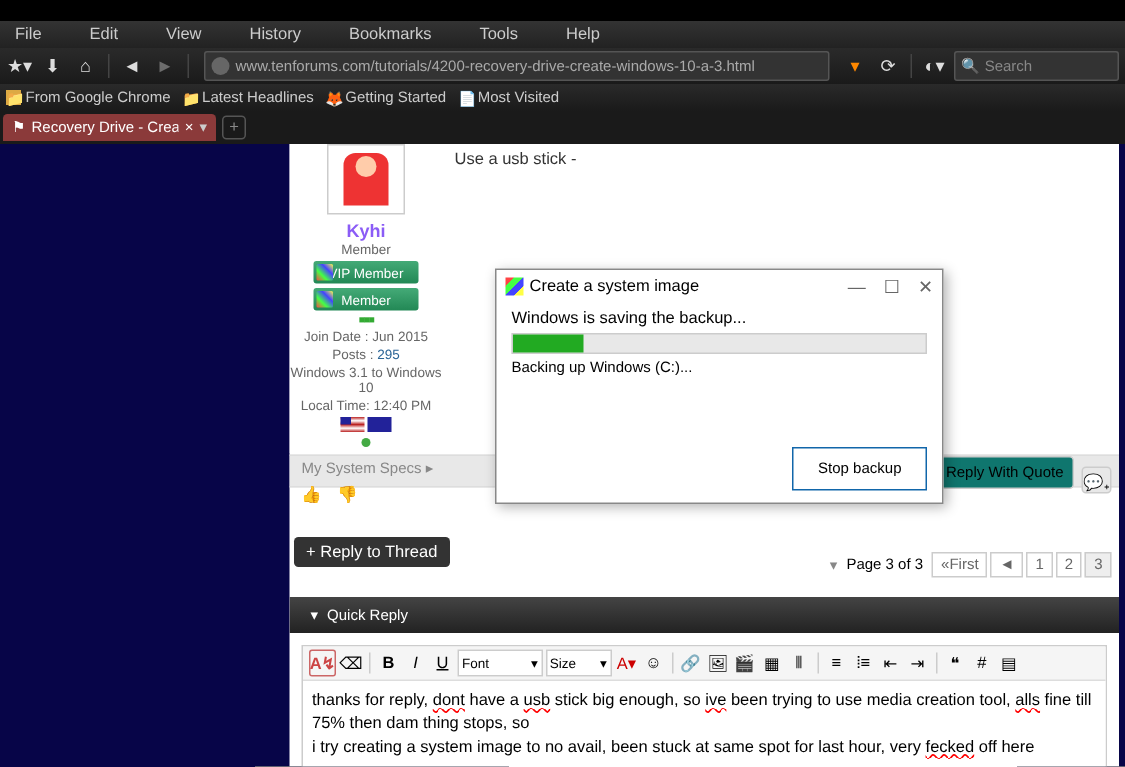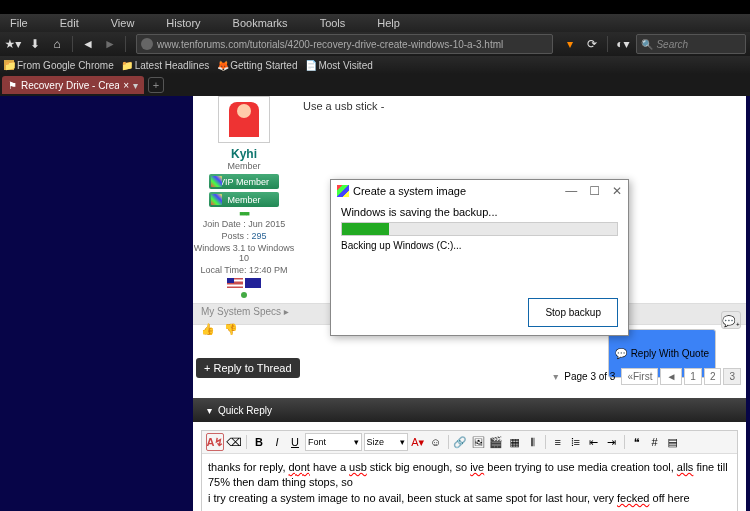--- a/index.html
+++ b/index.html
@@ -17,21 +17,21 @@
 .bm-icon{width:10px;height:10px}
 .tab-bar{height:22px;background:#1a1a1a;display:flex;align-items:center;padding:0 2px}
 .tab{height:18px;background:#8b3a3a;border-radius:3px 3px 0 0;display:flex;align-items:center;padding:0 6px;color:#fff;font-size:10px;gap:4px;max-width:130px}
 .tab-plus{width:14px;height:14px;border:1px solid #555;border-radius:3px;margin-left:4px;display:flex;align-items:center;justify-content:center;color:#888}
 .content{height:415px;background:#070548;display:flex}
 .forum-area{margin-left:193px;width:553px;background:#fff;height:100%;position:relative;overflow:hidden}
 .user-col{position:absolute;left:0;top:0;width:102px;text-align:center;background:#fff;font-size:10px}
 .avatar{width:50px;height:45px;margin:0 auto;background:#fff;border:1px solid #ccc;position:relative;display:flex;align-items:center;justify-content:center}
 .av-body{width:30px;height:35px;background:#e33;border-radius:8px 8px 0 0;position:relative}
 .av-body:before{content:"";position:absolute;top:2px;left:50%;transform:translateX(-50%);width:14px;height:14px;background:#fca;border-radius:50%}
-.username{color:#0f766e;font-weight:bold;font-size:12px;margin-top:4px}
+.username{color:#8b5cf6;font-weight:bold;font-size:12px;margin-top:4px}
 .user-role{color:#666;font-size:9px}
 .badge{margin:3px auto;width:70px;height:15px;border-radius:2px;display:flex;align-items:center;justify-content:center;color:#fff;font-size:9px;position:relative}
 .badge-vip{background:linear-gradient(#4a7,#285)}
 .badge-mem{background:linear-gradient(#4a7,#285)}
 .badge-win{position:absolute;left:2px;width:11px;height:11px;background:linear-gradient(45deg,#f44,#4f4,#44f,#ff4);border-radius:1px}
 .user-stat{font-size:9px;color:#666;margin-top:2px}
 .user-stat a{color:#2a6496}
 .flags{display:flex;justify-content:center;gap:2px;margin-top:3px}
 .flag{width:16px;height:10px}
 .flag-us{background:linear-gradient(#b22,#fff,#b22,#fff,#b22);position:relative}
@@ -46,21 +46,21 @@
 .page-btn{border:1px solid #ccc;padding:2px 5px;background:#fff;color:#666}
 .page-active{background:#eee}
 .quick-reply{position:absolute;left:0;top:302px;width:100%}
 .qr-header{height:18px;background:linear-gradient(#444,#222);color:#fff;font-size:10px;padding:3px 14px;display:flex;align-items:center;gap:6px}
 .editor{margin:8px;border:1px solid #ccc}
 .toolbar{height:22px;background:#f5f5f5;border-bottom:1px solid #ddd;display:flex;align-items:center;padding:0 4px;gap:2px}
 .tool-btn{width:16px;height:16px;display:flex;align-items:center;justify-content:center;font-size:11px;border-radius:2px}
 .tool-sel{height:16px;border:1px solid #ccc;background:#fff;font-size:9px;padding:0 2px;display:flex;align-items:center;gap:2px}
 .editor-body{height:48px;padding:6px;font-size:11px;background:#fff;line-height:1.4}
 .wavy{text-decoration:underline wavy red}
-.reply-quote{position:absolute;right:30px;top:233px;background:#3b82f6;border:1px solid #ccc;padding:18px 6px;font-size:10px;border-radius:3px;display:flex;align-items:center;gap:3px}
+.reply-quote{position:absolute;right:30px;top:208px;background:#0f766e;border:1px solid #ccc;padding:4px 6px;font-size:10px;border-radius:3px;display:flex;align-items:center;gap:3px}
 .multi-quote{position:absolute;right:5px;top:215px;width:18px;height:16px;background:#e8e8e8;border:1px solid #ccc;border-radius:3px;display:flex;align-items:center;justify-content:center}
 .dialog{position:absolute;left:330px;top:179px;width:297px;height:155px;background:#fff;border:1px solid #888;box-shadow:2px 2px 8px rgba(0,0,0,.3);font-size:11px}
 .dlg-title{height:22px;display:flex;align-items:center;justify-content:space-between;padding:0 6px;font-size:11px}
 .dlg-title-left{display:flex;align-items:center;gap:4px}
 .dlg-flag{width:12px;height:12px;background:linear-gradient(135deg,#f44 25%,#4f4 25% 50%,#44f 50% 75%,#ff4 75%)}
 .dlg-ctrl{display:flex;gap:12px;color:#666;font-size:12px}
 .dlg-body{padding:4px 10px}
 .prog-bg{height:12px;background:#e8e8e8;border:1px solid #ccc;margin:4px 0;position:relative}
 .prog-fill{height:100%;width:17%;background:#2a2}
 .dlg-foot{position:absolute;bottom:8px;right:10px}
@@ -92,21 +92,21 @@
   <div class="url-bar">
     <span class="url-icon"></span>
     <span>www.tenforums.com/tutorials/4200-recovery-drive-create-windows-10-a-3.html</span>
   </div>
   <div class="nav-btn" style="color:#f80">▾</div>
   <div class="nav-btn">⟳</div>
   <div class="nav-sep"></div>
   <div class="nav-btn">◐▾</div>
   <div class="search-box">
     <span style="margin-right:3px">🔍</span>
-    <span style="font-style:italic">Search</span>
+    <span style="">Search</span>
   </div>
 </div>
 
 <div class="bookmark-bar">
   <div class="bm-item">
       <span class="bm-icon" style="background:#da4">📁</span>
       <span>From Google Chrome</span>
     </div>
   <div class="bm-item">
       <span class="bm-icon">📁</span>

